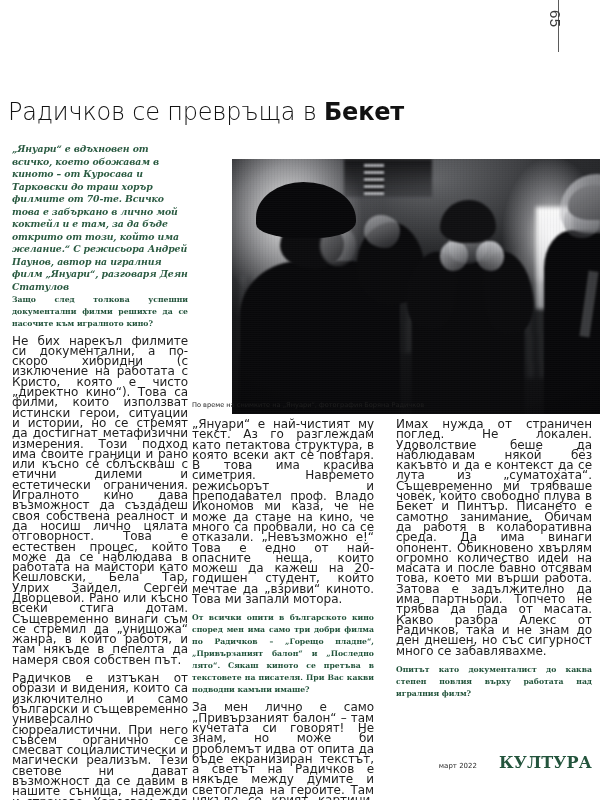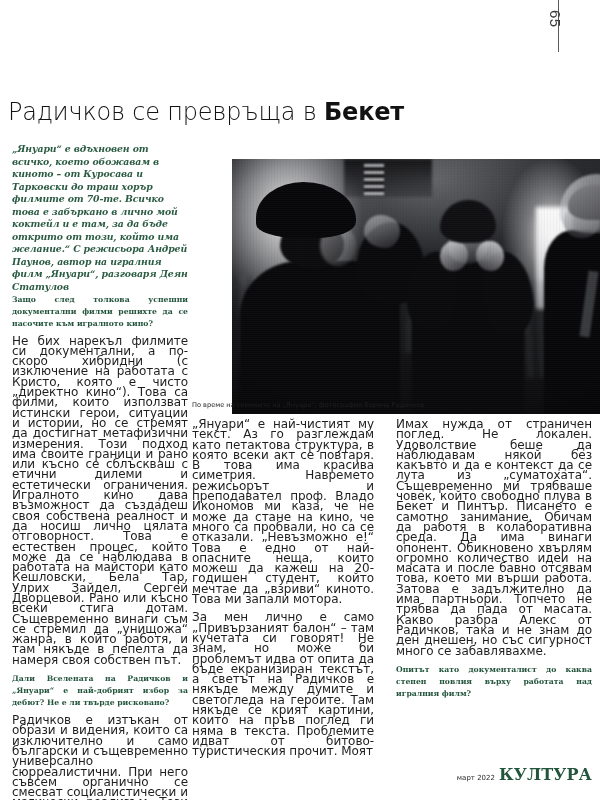--- a/index.html
+++ b/index.html
@@ -309,24 +309,24 @@
     width: 400px;
     font-family: "DejaVu Sans", sans-serif;
     font-size: 6.6px;
     line-height: 9px;
     color: #1f1f1f;
   }
 
   
   .footer {
     position: absolute;
-    right: 8px; bottom: 16px;
+    right: 8px; bottom: 28px;
     display: flex;
     align-items: baseline;
-    gap: 4px;
+    gap: 22px;
     margin-top: 32px;
   }
   .footer-date {
     font-family: "DejaVu Sans", sans-serif;
     font-size: 7px;
     color: #2a2a2a;
   }
   .footer-brand {
     font-family: "DejaVu Serif", serif;
     font-weight: 700;
@@ -378,26 +378,26 @@
     <div class="ph-grain"></div>
     <div class="ph-vignette"></div>
   </div>
 </figure>
 <figcaption class="caption">По време на снимките на „Януари“, фотография Боряна Радичков</figcaption>
 
 <div class="col col-left">
   <p class="intro">„Януари“ е вдъхновен от всичко, което обожавам в киното – от Куросава и Тарковски до траш хорър филмите от 70-те. Всичко това е забъркано в лично мой коктейл и е там, за да бъде открито от този, който има желание.“ С режисьора Андрей Паунов, автор на игралния филм „Януари“, разговаря Деян Статулов</p>
   <p class="q">Защо след толкова успешни документални филми решихте да се насочите към игралното кино?</p>
   <p class="body">Не бих нарекъл филмите си документални, а по-скоро хибридни (с изключение на работата с Кристо, която е чисто „директно кино“). Това са филми, които използват истински герои, ситуации и истории, но се стремят да достигнат метафизични измерения. Този подход има своите граници и рано или късно се сблъскваш с етични дилеми и естетически ограничения. Игралното кино дава възможност да създадеш своя собствена реалност и да носиш лично цялата отговорност. Това е естествен процес, който може да се наблюдава в работата на майстори като Кешловски, Бела Тар, Улрих Зайдел, Сергей Дворцевой. Рано или късно всеки стига дотам. Същевременно винаги съм се стремил да „унищожа“ жанра, в който работя, и там някъде в пепелта да намеря своя собствен път.</p>
-  <p class="q">Дали Вселената на Радичков и „Януари“ е най-добрият избор за дебют? Не е ли твърде рисковано?</p>
   <p class="body">Радичков е изтъкан от образи и видения, които са изключително и само български и същевременно универсално сюрреалистични. При него съвсем органично се смесват социалистически и магически реализъм. Тези светове ни дават възможност да се давим в нашите сънища, надежди и страхове. Харесвам това пространство и се чувствам комфортно в него.</p>
 </div>
 
 <div class="col col-mid">
   <p class="body">„Януари“ е най-чистият му текст. Аз го разглеждам като петактова структура, в която всеки акт се повтаря. В това има красива симетрия. Навремето режисьорът и преподавател проф. Владо Икономов ми каза, че не може да стане на кино, че много са пробвали, но са се отказали. „Невъзможно е!“ Това е едно от най-опасните неща, които можеш да кажеш на 20-годишен студент, който мечтае да „взриви“ киното. Това ми запали мотора.</p>
+  <p class="q">От всички опити в българското кино според мен има само три добри филма по Радичков – „Горещо пладне“, „Привързаният балон“ и „Последно лято“. Сякаш киното се претъва в текстовете на писателя. При Вас какви подводни камъни имаше?</p>
   <p class="body">За мен лично е само „Привързаният балон“ – там кучетата си говорят! Не знам, но може би проблемът идва от опита да бъде екранизиран текстът, а светът на Радичков е някъде между думите и светогледа на героите. Там някъде се крият картини, които на пръв поглед ги няма в текста. Проблемите идват от битово-туристическия прочит. Моят</p>
 </div>
 
 <div class="col col-right">
   <p class="body">Имах нужда от страничен поглед. Не локален. Удоволствие беше да наблюдавам някой без какъвто и да е контекст да се лута из „суматохата“. Същевременно ми трябваше човек, който свободно плува в Бекет и Пинтър. Писането е самотно занимание. Обичам да работя в колаборативна среда. Да има винаги опонент. Обикновено хвърлям огромно количество идеи на масата и после бавно отсявам това, което ми върши работа. Затова е задължително да има партньори. Топчето не трябва да пада от масата. Какво разбра Алекс от Радичков, така и не знам до ден днешен, но със сигурност много се забавлявахме.</p>
   <p class="q">Опитът като документалист до каква степен повлия върху работата над игралния филм?</p>
 </div>
 
 <div class="footer">
   <span class="footer-date">март 2022</span>

